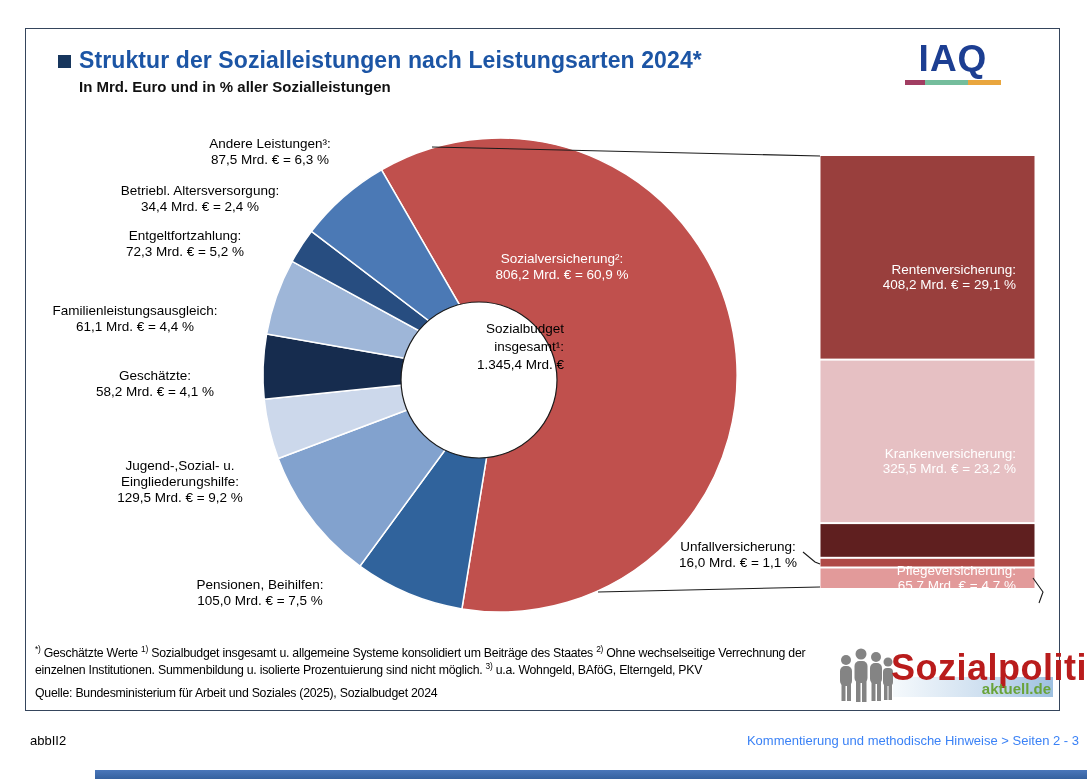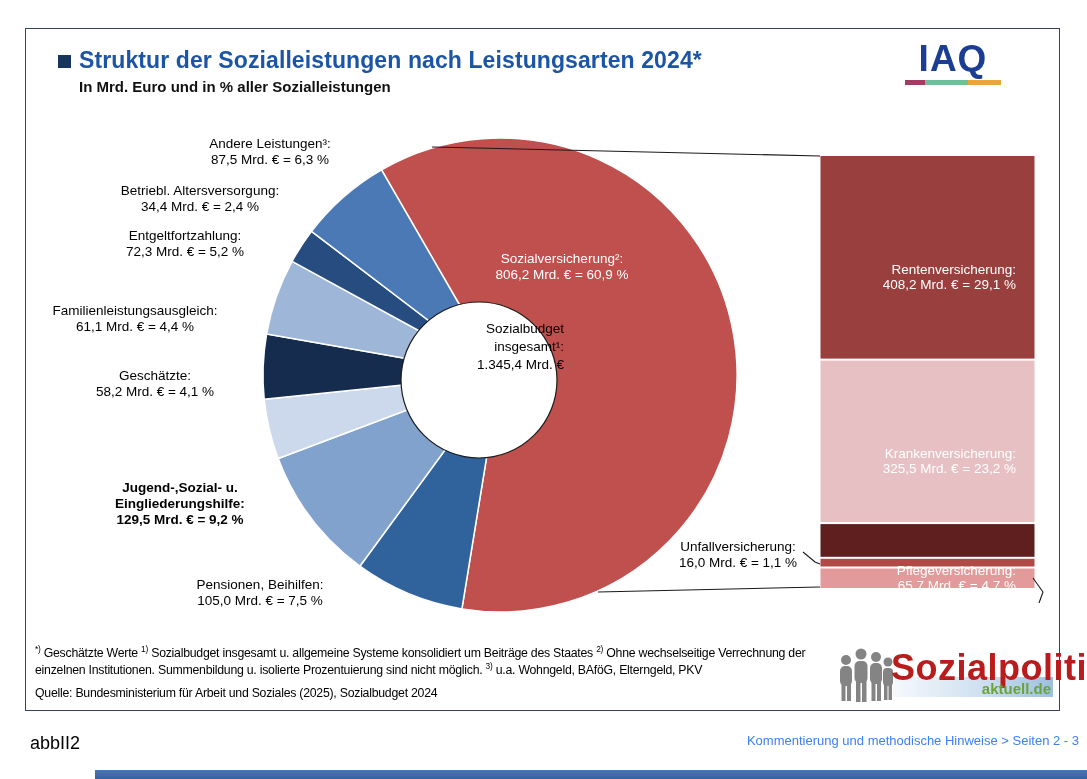--- a/index.html
+++ b/index.html
@@ -22,21 +22,21 @@
   
   .chart-svg{position:absolute;left:0;top:0;pointer-events:none;}
   
   .plabel{position:absolute;font-size:13.5px;line-height:16px;color:#000;text-align:center;}
   .plabel span{display:block;}
   .lbl-andere{left:150px;top:136px;width:240px;}
   .lbl-betriebl{left:60px;top:183px;width:280px;}
   .lbl-entgelt{left:45px;top:228px;width:280px;}
   .lbl-familien{left:10px;top:303px;width:250px;}
   .lbl-buergergeld{left:35px;top:368px;width:240px;}
-  .lbl-jugend{left:40px;top:480px;width:280px;font-weight:bold;}
+  .lbl-jugend{left:40px;top:458px;width:280px;}
   .lbl-pensionen{left:120px;top:577px;width:280px;}
   .lbl-sozialversicherung{left:442px;top:251px;width:240px;color:#fff;}
   .lbl-unfall{left:658px;top:539px;width:160px;}
   .lbl-arbeitslosen{left:830px;top:594px;width:215px;}
   .center-label{position:absolute;left:429px;top:320px;width:135px;font-size:13.5px;
     line-height:18px;color:#000;text-align:left;}
   .center-label span{display:block;text-align:right;}
   .bar-label{position:absolute;left:820px;width:196px;font-size:13.5px;line-height:15px;
     color:#fff;text-align:right;margin-top:35px;}
   .bar-label span{display:block;}
@@ -49,21 +49,21 @@
   .fn sup{font-size:0.68em;vertical-align:super;line-height:0;}
   .quelle{margin-top:7px;}
   
   .spa-logo{position:absolute;right:6px;bottom:4px;width:218px;height:62px;}
   .spa-people{position:absolute;left:0;bottom:2px;}
   .spa-band{position:absolute;left:56px;bottom:8px;width:160px;height:20px;
     background:linear-gradient(90deg,#f5f9fc 0%,#cfe0f0 55%,#9dc0e0 100%);}
   .spa-text{position:absolute;left:54px;top:4px;font-size:36px;font-weight:bold;color:#b91c1c;letter-spacing:0.5px;}
   .spa-sub{position:absolute;right:4px;bottom:8px;font-size:15px;font-weight:bold;color:#69a339;}
   
-  .footer-left{position:absolute;left:30px;top:733px;font-size:18px;color:#000;}
+  .footer-left{position:absolute;left:30px;top:733px;font-size:13px;color:#000;}
   .footer-right{position:absolute;right:8px;top:733px;font-size:13px;color:#3b82f6;}
   .bottom-bar{position:absolute;left:95px;right:0;bottom:0;height:9px;
     background:linear-gradient(180deg,#4a77ba,#35619f);}
 </style>
 </head>
 <body>
 
 <div class="page">
   <div class="chart-box">
 

